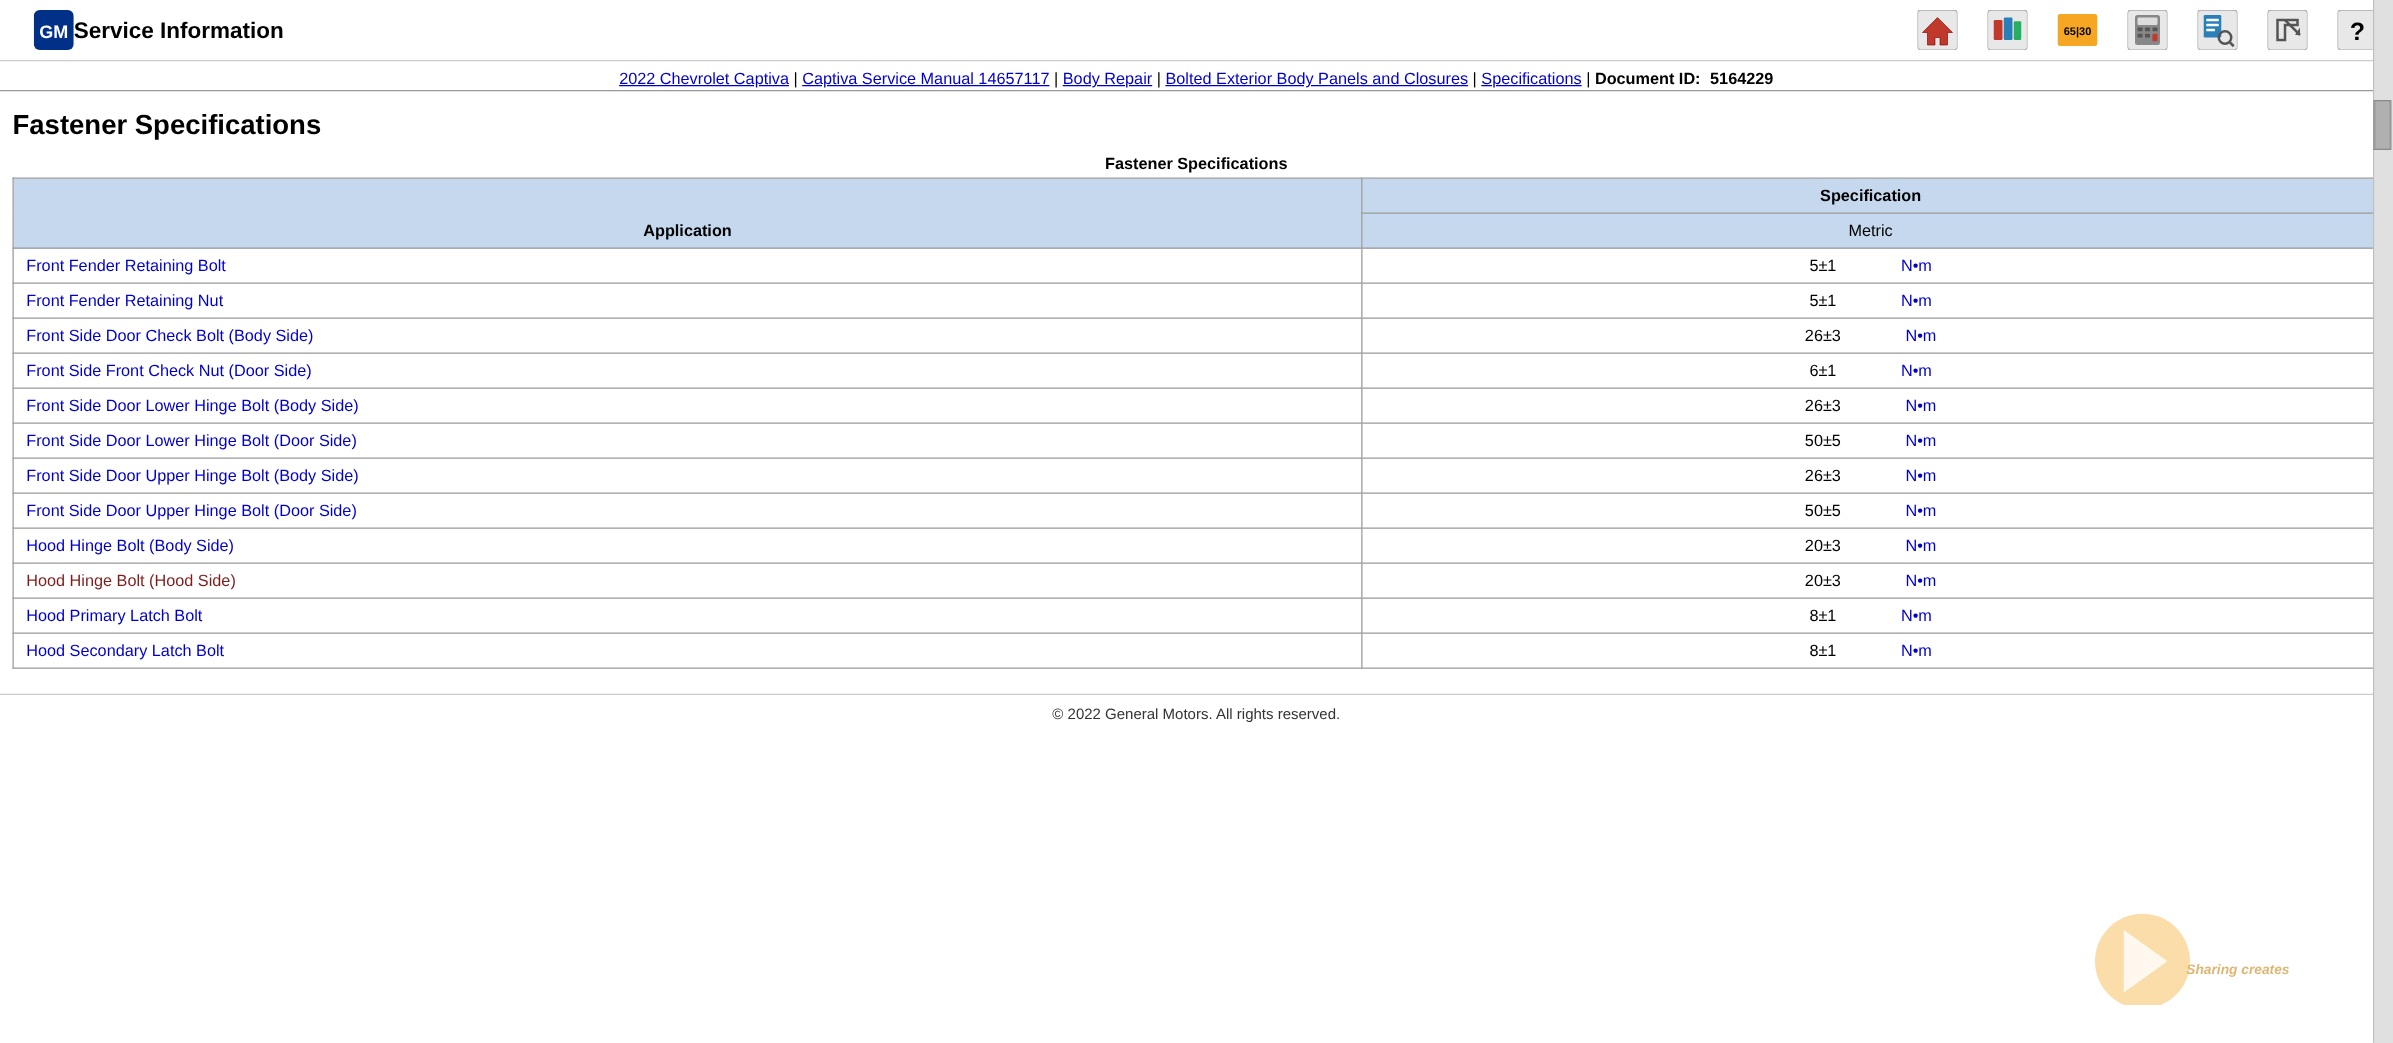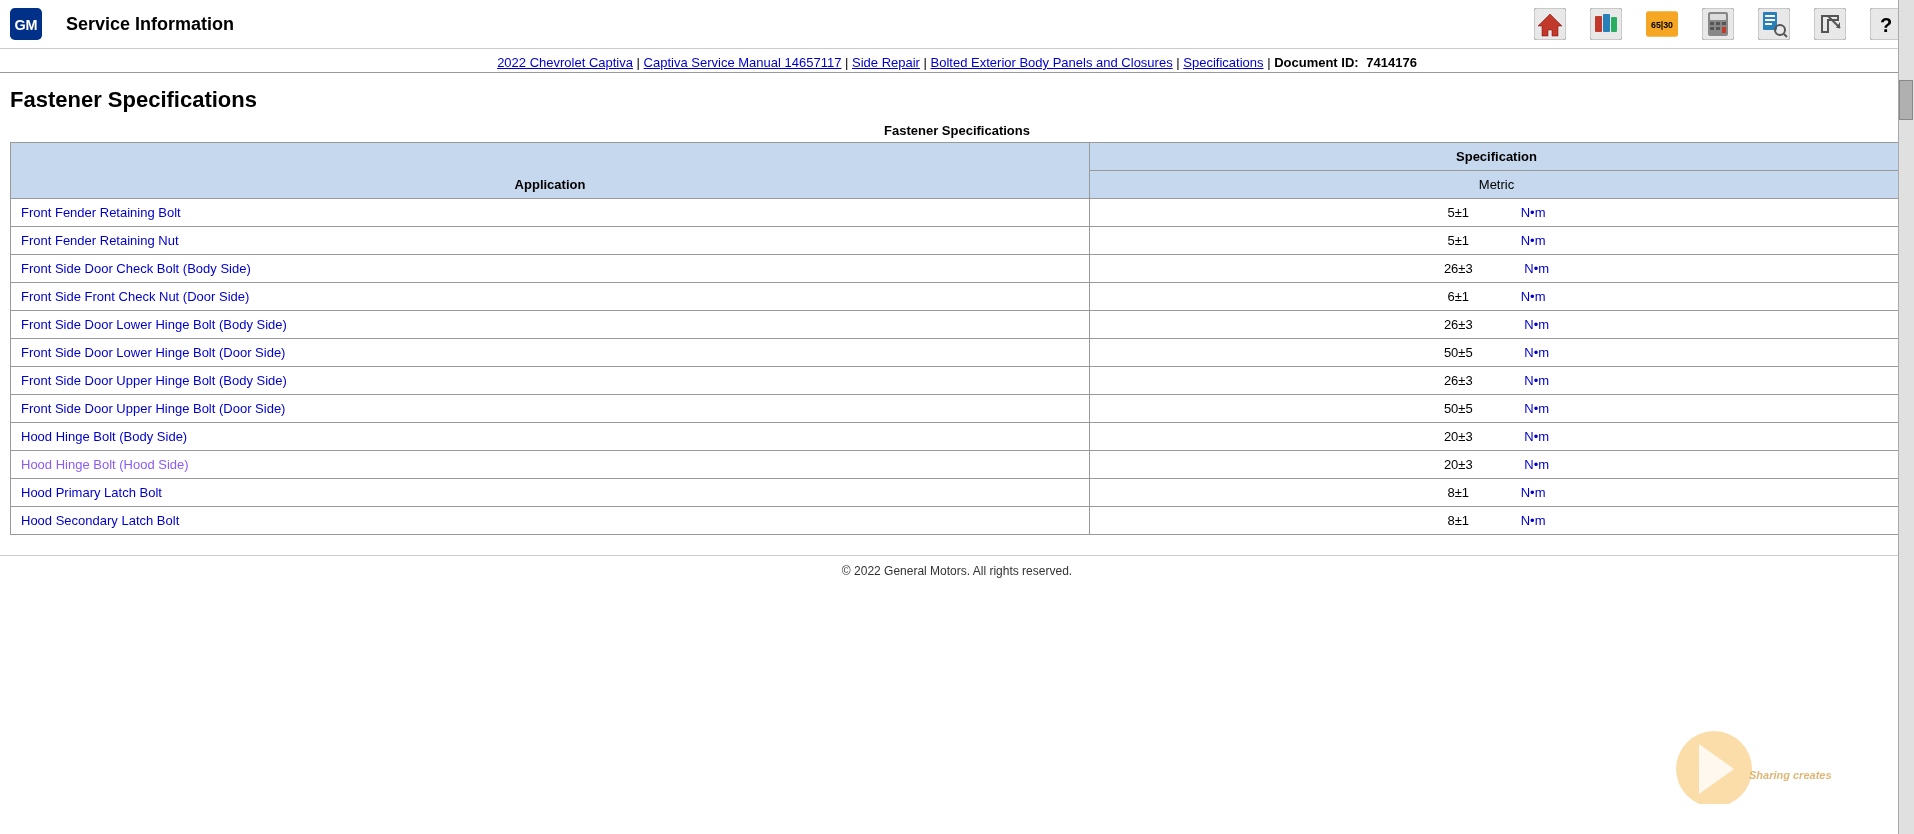--- a/index.html
+++ b/index.html
@@ -9,21 +9,22 @@
     #header {
       display: flex;
       align-items: center;
       justify-content: space-between;
       padding: 6px 10px;
       border-bottom: 1px solid #ccc;
     }
     #header-left {
       display: flex;
       align-items: center;
-      gap: 24px;
+      gap: 0;
+      margin-left: 17px;
     }
     #gm-logo {
       width: 32px;
       height: 32px;
     }
     #service-info-title {
       font-size: 18px;
       font-weight: bold;
       color: #000;
     }
@@ -234,28 +235,28 @@
       </svg>
     </div>
   </div>
 </div>
 
 <div id="breadcrumb">
   <a href="#">2022 Chevrolet Captiva</a>
   <span> | </span>
   <a href="#">Captiva Service Manual 14657117</a>
   <span> | </span>
-  <a href="#">Side Repair</a>
+  <a href="#">Body Repair</a>
   <span> | </span>
   <a href="#">Bolted Exterior Body Panels and Closures</a>
   <span> | </span>
   <a href="#">Specifications</a>
   <span> | </span>
   <span class="doc-id">Document ID:</span>
-  <span class="doc-id" style="margin-left:4px;">7414176</span>
+  <span class="doc-id" style="margin-left:4px;">5164229</span>
 </div>
 
 <div id="page-title">Fastener Specifications</div>
 
 <div id="table-section">
   <div id="table-caption">Fastener Specifications</div>
   <table id="spec-table">
     <thead>
       <tr>
         <th class="th-application" rowspan="2">Application</th>
@@ -296,21 +297,21 @@
         </tr>
         <tr>
           <td class="td-application" style="color: rgb(0, 0, 204);">Front Side Door Upper Hinge Bolt (Door Side)</td>
           <td class="td-metric">50±5 <span class="nm-unit">N•m</span></td>
         </tr>
         <tr>
           <td class="td-application" style="color: rgb(0, 0, 204);">Hood Hinge Bolt (Body Side)</td>
           <td class="td-metric">20±3 <span class="nm-unit">N•m</span></td>
         </tr>
         <tr>
-          <td class="td-application" style="color: #8b5cf6;">Hood Hinge Bolt (Hood Side)</td>
+          <td class="td-application" style="color: #7f1d1d;">Hood Hinge Bolt (Hood Side)</td>
           <td class="td-metric">20±3 <span class="nm-unit">N•m</span></td>
         </tr>
         <tr>
           <td class="td-application" style="color: rgb(0, 0, 204);">Hood Primary Latch Bolt</td>
           <td class="td-metric">8±1 <span class="nm-unit">N•m</span></td>
         </tr>
         <tr>
           <td class="td-application" style="color: rgb(0, 0, 204);">Hood Secondary Latch Bolt</td>
           <td class="td-metric">8±1 <span class="nm-unit">N•m</span></td>
         </tr>

